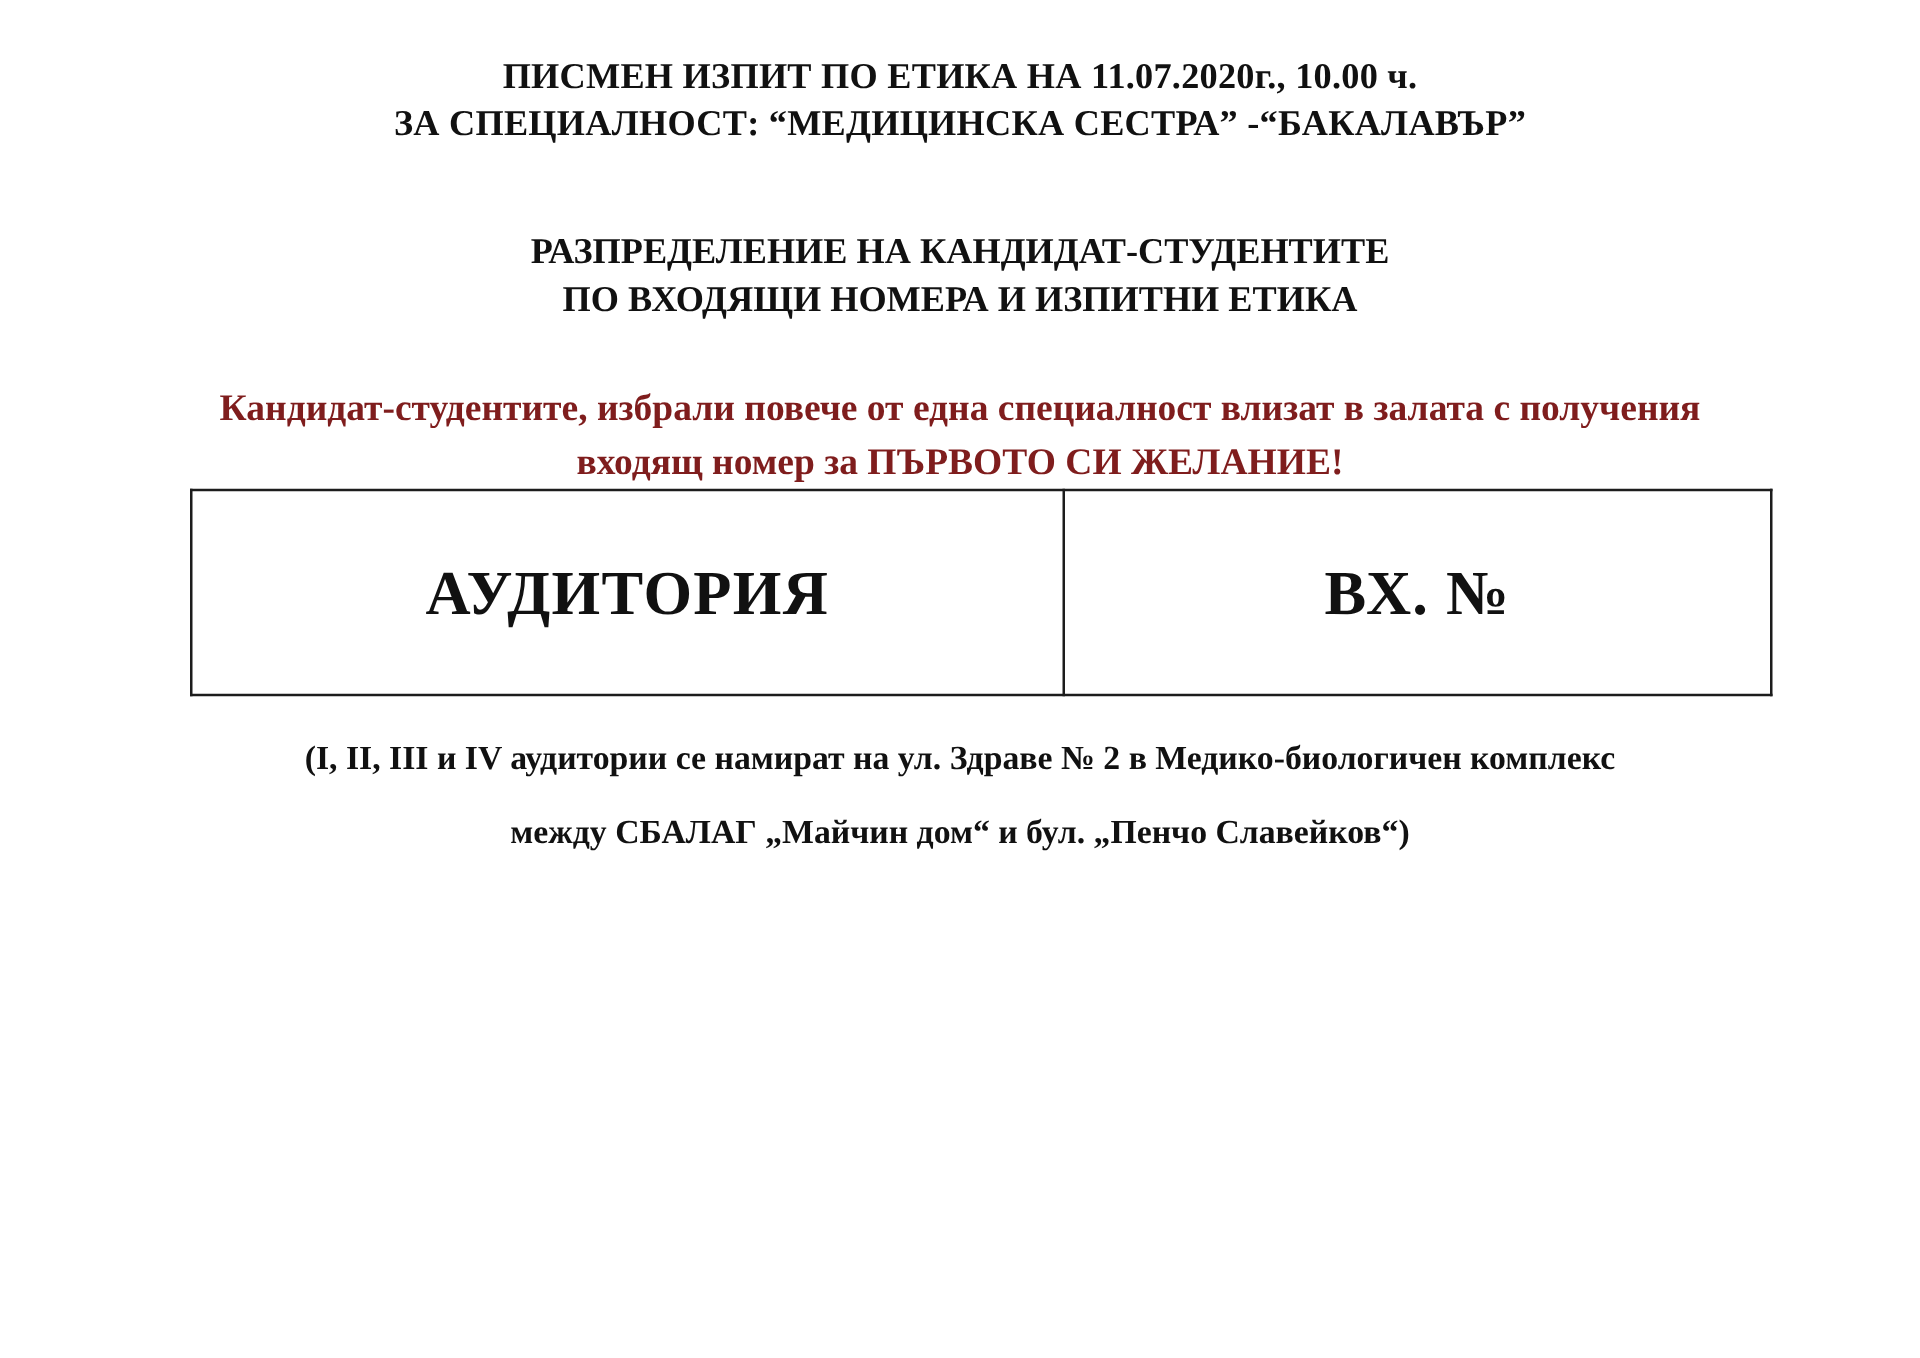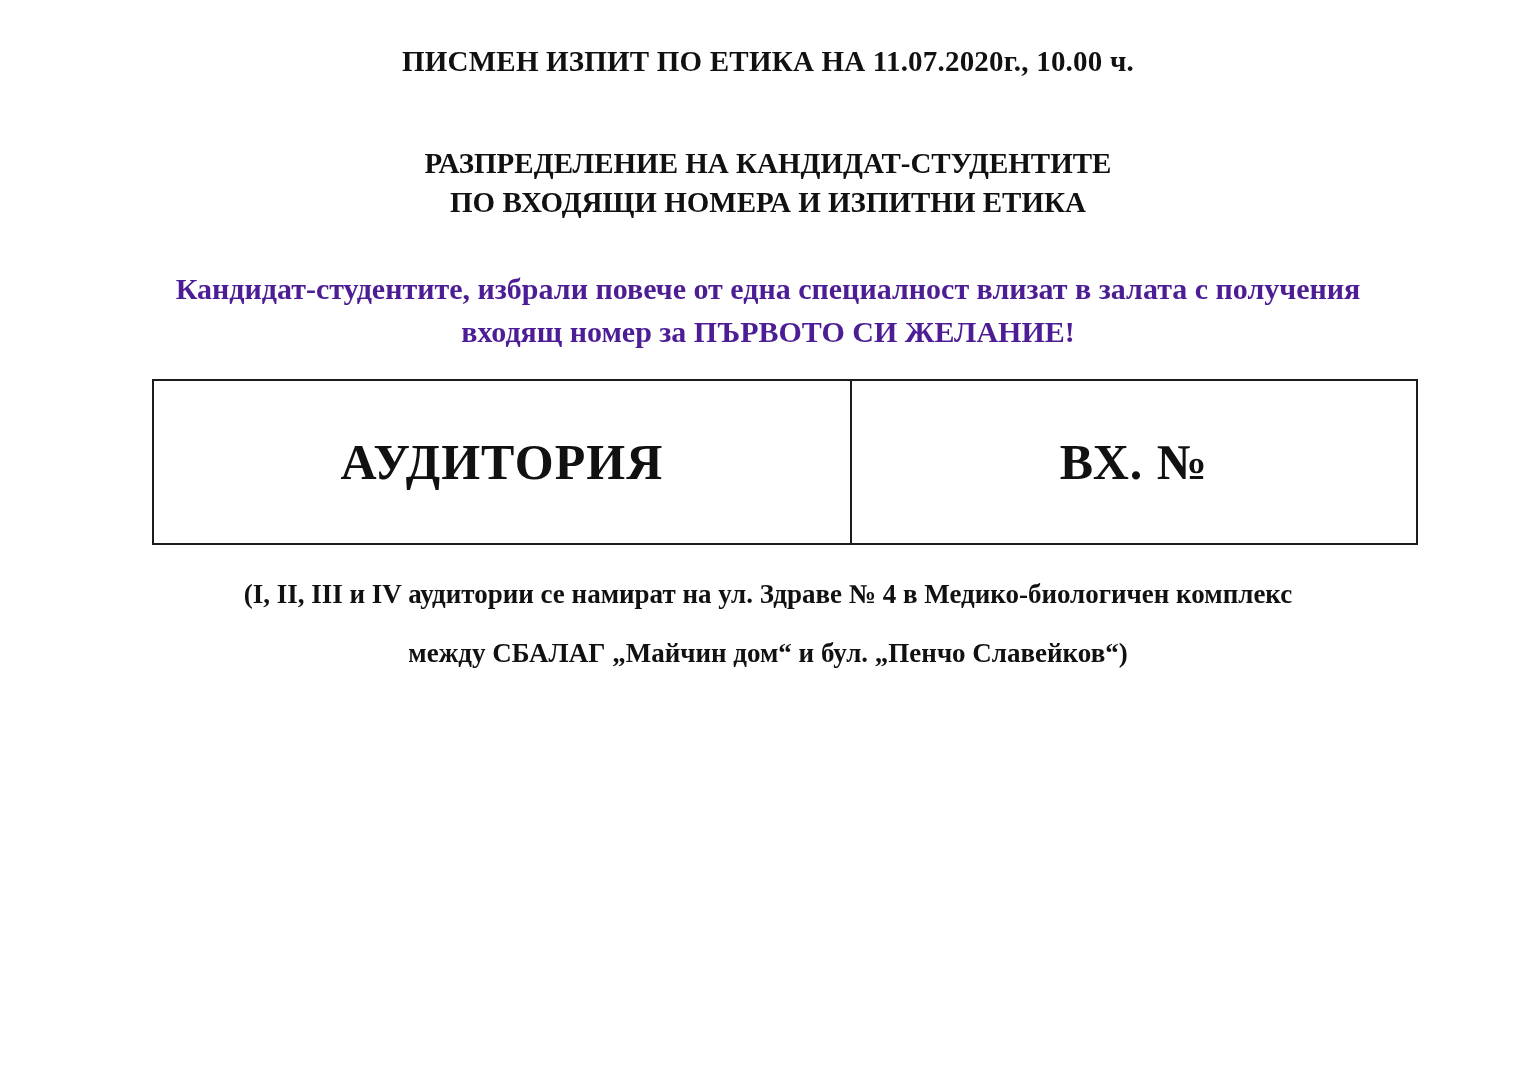--- a/index.html
+++ b/index.html
@@ -28,21 +28,20 @@
     line-height: 39px;
   }
   .notice-block {
     margin-top: 45px;
     text-align: center;
     font-size: 30px;
     line-height: 43px;
   }
   table.alloc {
     margin-left: 152px;
-    margin-top: 26px;
     width: 1266px;
     border-collapse: collapse;
     table-layout: fixed;
     border-radius: 27px;
   }
   table.alloc th, table.alloc td {
     border: 2px solid #1c1c1c;
     text-align: center;
     vertical-align: middle;
     background: #ffffff;
@@ -75,45 +74,46 @@
     margin-top: 28px;
   }
 </style>
 </head>
 <body>
 
 <div class="page">
 
   <div class="title-block">
     <div>ПИСМЕН ИЗПИТ ПО ЕТИКА НА 11.07.2020г., 10.00 ч.</div>
+    <div>ЗА СПЕЦИАЛНОСТ: “МЕДИЦИНСКА СЕСТРА” -“БАКАЛАВЪР”</div>
   </div>
 
   <div class="subtitle-block">
     <div>РАЗПРЕДЕЛЕНИЕ НА КАНДИДАТ-СТУДЕНТИТЕ</div>
     <div>ПО ВХОДЯЩИ НОМЕРА И ИЗПИТНИ ЕТИКА</div>
   </div>
 
-  <div class="notice-block" id="notice" style="color: #4c1d95;">
+  <div class="notice-block" id="notice" style="color: #7f1d1d;">
     <div>Кандидат-студентите, избрали повече от една специалност влизат в залата с получения</div>
     <div>входящ номер за ПЪРВОТО СИ ЖЕЛАНИЕ!</div>
   </div>
 
   <table class="alloc">
     <colgroup>
         <col class="c-aud">
         <col class="c-num">
       </colgroup>
     <thead>
       <tr>
         <th>АУДИТОРИЯ</th>
         <th>ВХ. №</th>
       </tr>
     </thead>
     <tbody>
     </tbody>
   </table>
 
   <div class="footnote-block">
-    <div>(I, II, III и IV аудитории се намират на ул. Здраве № 4 в Медико-биологичен комплекс</div>
+    <div>(I, II, III и IV аудитории се намират на ул. Здраве № 2 в Медико-биологичен комплекс</div>
     <div class="footnote-line2">между СБАЛАГ „Майчин дом“ и бул. „Пенчо Славейков“)</div>
   </div>
 
 </div>
 
 </body></html>

